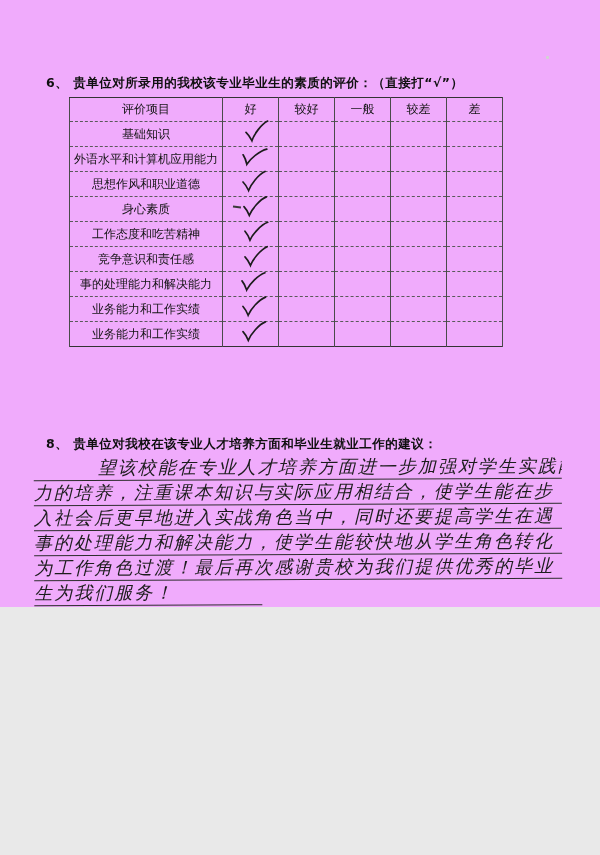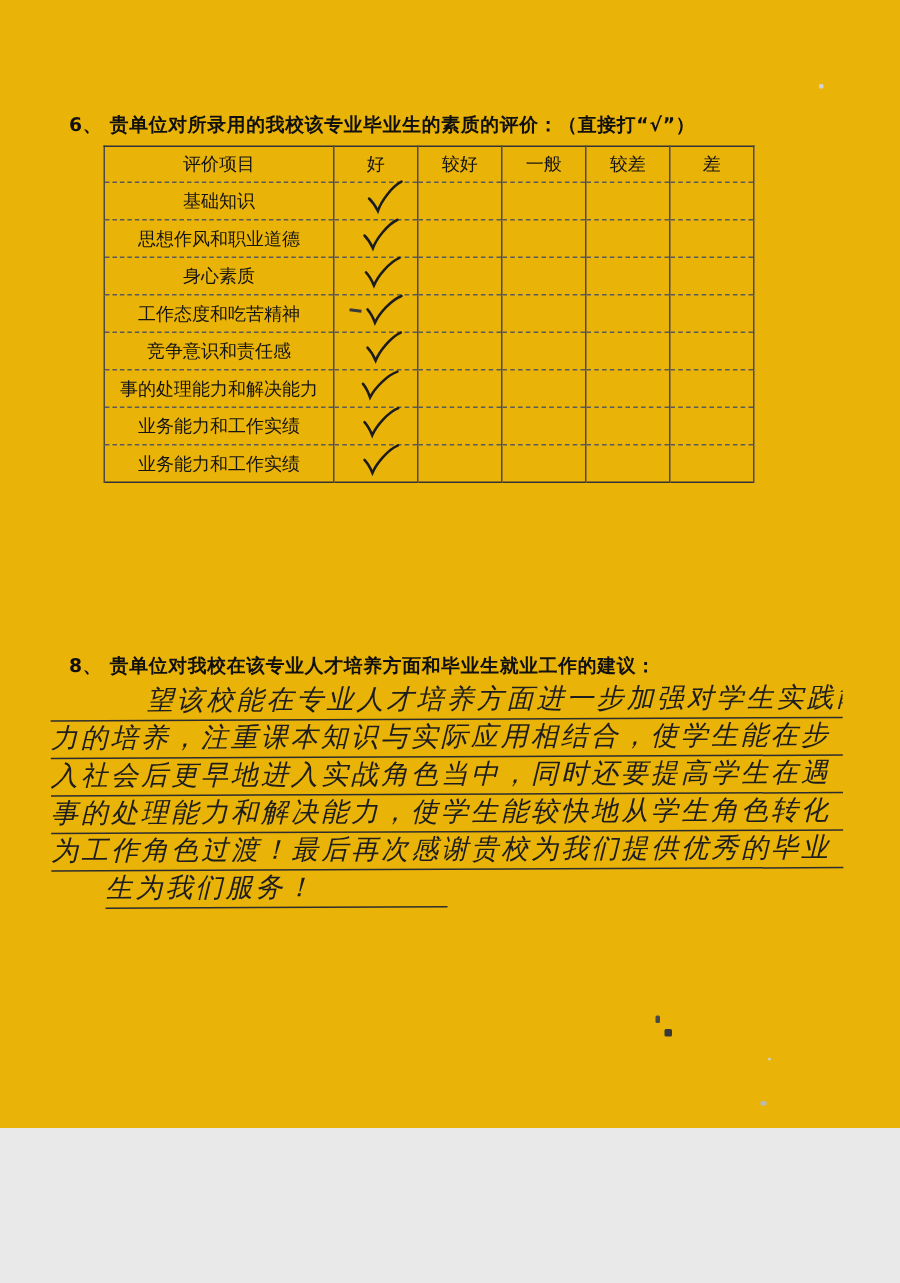--- a/index.html
+++ b/index.html
@@ -3,22 +3,22 @@
 <meta charset="utf-8">
 <style>
   * { margin:0; padding:0; box-sizing:border-box; }
   html,body { width:600px; height:855px; }
   body {
     background:#e9e9e9;
     font-family:"DejaVu Sans","Liberation Sans",sans-serif;
     color:#151515;
   }
   .page {
-    position:relative; width:600px; height:752px;
-    background:#eab308; overflow:hidden;
+    position:relative; width:600px; height:607px;
+    background:#f0abfc; overflow:hidden;
   }
   
   .question {
     position:absolute; font-size:12.5px; font-weight:bold;
     letter-spacing:.5px; white-space:nowrap; color:#101010;
   }
   #q6 { left:46px; top:75px; }
   #q8 { left:46px; top:436px; }
   .qnum { margin-right:5px; }
   
@@ -42,21 +42,21 @@
     position:absolute; left:34px; top:455px; width:528px;
     font-size:18px; font-style:italic; letter-spacing:2px;
     color:#1d1d1d; transform:rotate(-.25deg);
   }
   .hw-line {
     height:25px; line-height:23px;
     border-bottom:1.6px solid #2d2d2d;
     white-space:nowrap; overflow:hidden;
   }
   .hw-line.indent { padding-left:64px; }
-  .hw-line.short  { width:228px;margin-left:36px; }
+  .hw-line.short  { width:228px; }
   
   .speck { position:absolute; border-radius:1px; }
   #stray-dash { position:absolute; left:233px; top:206px; width:8px; height:2px;
                 background:#3a3a3a; transform:rotate(7deg); }
   #sp1 { left:437px; top:677px; width:3px; height:5px; background:#4a4a4a; }
   #sp2 { left:443px; top:686px; width:5px; height:5px; background:#383838; }
   #sp3 { left:507px; top:734px; width:4px; height:3px; background:#b9b9b9; }
   #sp4 { left:384px; top:756px; width:3px; height:3px; background:#c6c6c6; }
   #sp5 { left:546px; top:56px;  width:3px; height:3px; background:#d2d2d2; }
   #sp6 { left:512px; top:705px; width:2px; height:2px; background:#cfcfcf; }
@@ -94,20 +94,30 @@
           <td>基础知识</td>
           <td class="rating-cell"><svg class="check" width="27" height="23" viewBox="0 0 27 23" style="margin-left:12px;transform:rotate(-2deg)">
               <path d="M3 12 C5 14 7 17 8.6 20.5 C11 14 18.5 4.5 25 1.5" fill="none" stroke="#1c1c1c" stroke-width="1.7" stroke-linecap="round"></path>
             </svg></td>
           <td class="rating-cell"></td>
           <td class="rating-cell"></td>
           <td class="rating-cell"></td>
           <td class="rating-cell"></td>
         </tr>
         <tr>
+          <td>外语水平和计算机应用能力</td>
+          <td class="rating-cell"><svg class="check" width="27" height="23" viewBox="0 0 27 23" style="margin-left:6px;transform:rotate(12deg)">
+              <path d="M3 12 C5 14 7 17 8.6 20.5 C11 14 18.5 4.5 25 1.5" fill="none" stroke="#1c1c1c" stroke-width="1.7" stroke-linecap="round"></path>
+            </svg></td>
+          <td class="rating-cell"></td>
+          <td class="rating-cell"></td>
+          <td class="rating-cell"></td>
+          <td class="rating-cell"></td>
+        </tr>
+        <tr>
           <td>思想作风和职业道德</td>
           <td class="rating-cell"><svg class="check" width="27" height="23" viewBox="0 0 27 23" style="margin-left:6px;transform:rotate(0deg)">
               <path d="M3 12 C5 14 7 17 8.6 20.5 C11 14 18.5 4.5 25 1.5" fill="none" stroke="#1c1c1c" stroke-width="1.7" stroke-linecap="round"></path>
             </svg></td>
           <td class="rating-cell"></td>
           <td class="rating-cell"></td>
           <td class="rating-cell"></td>
           <td class="rating-cell"></td>
         </tr>
         <tr>

